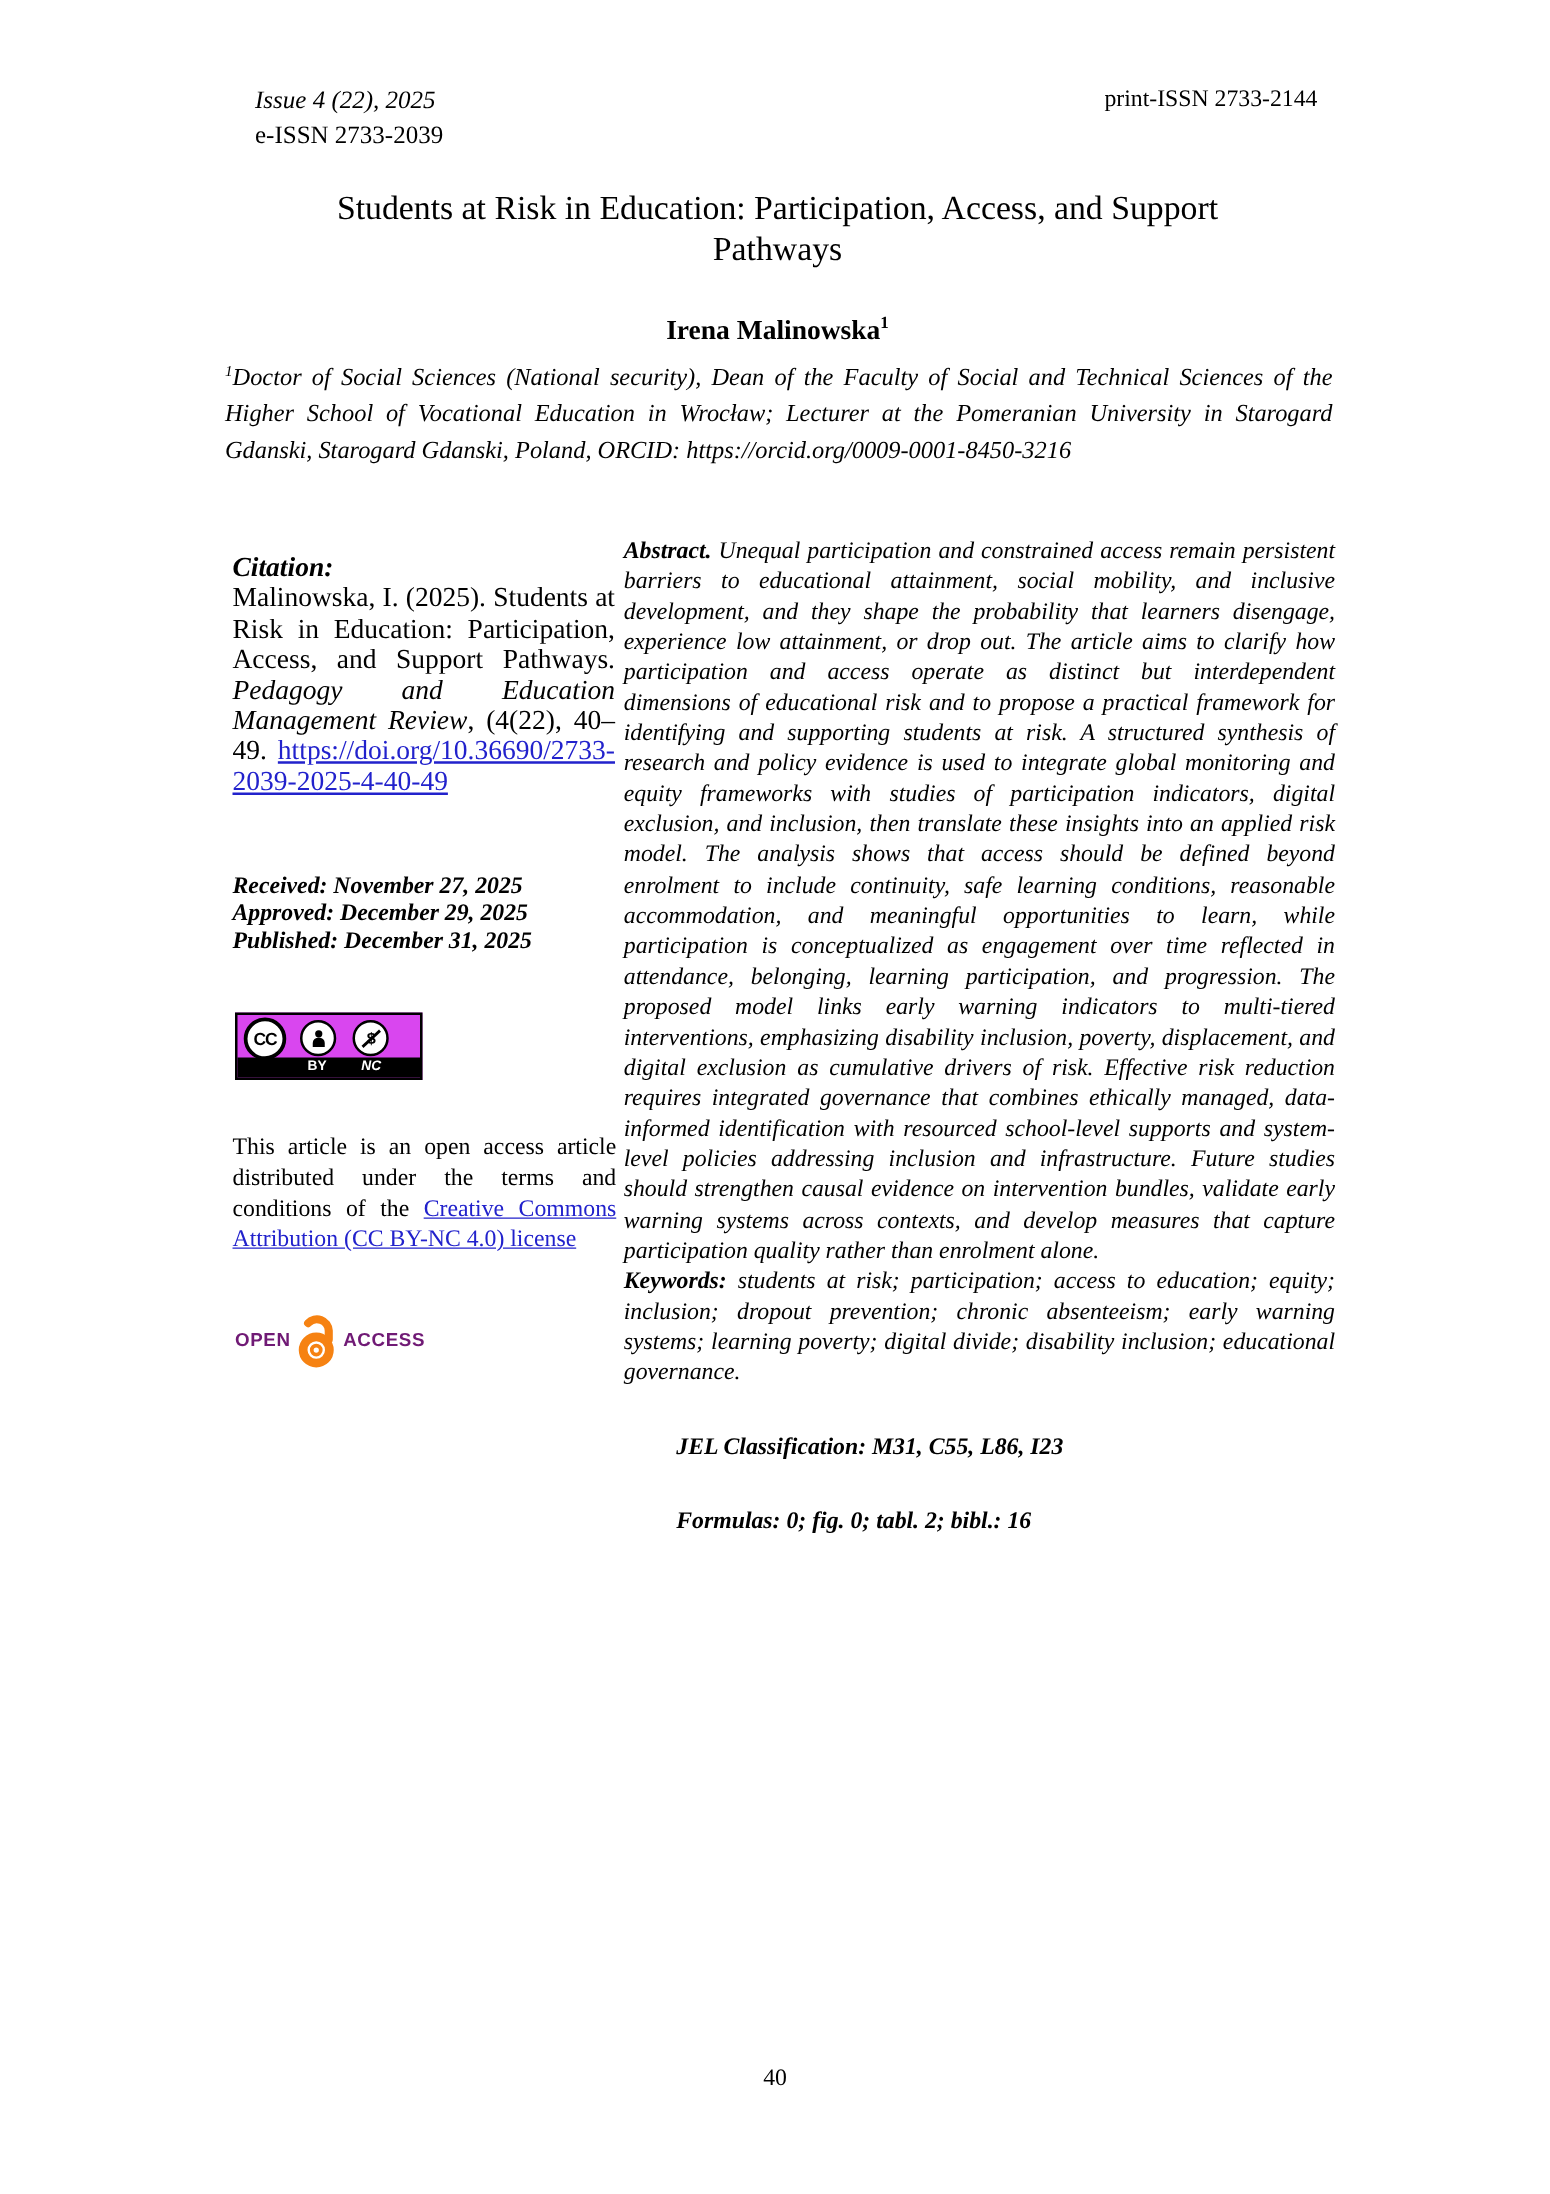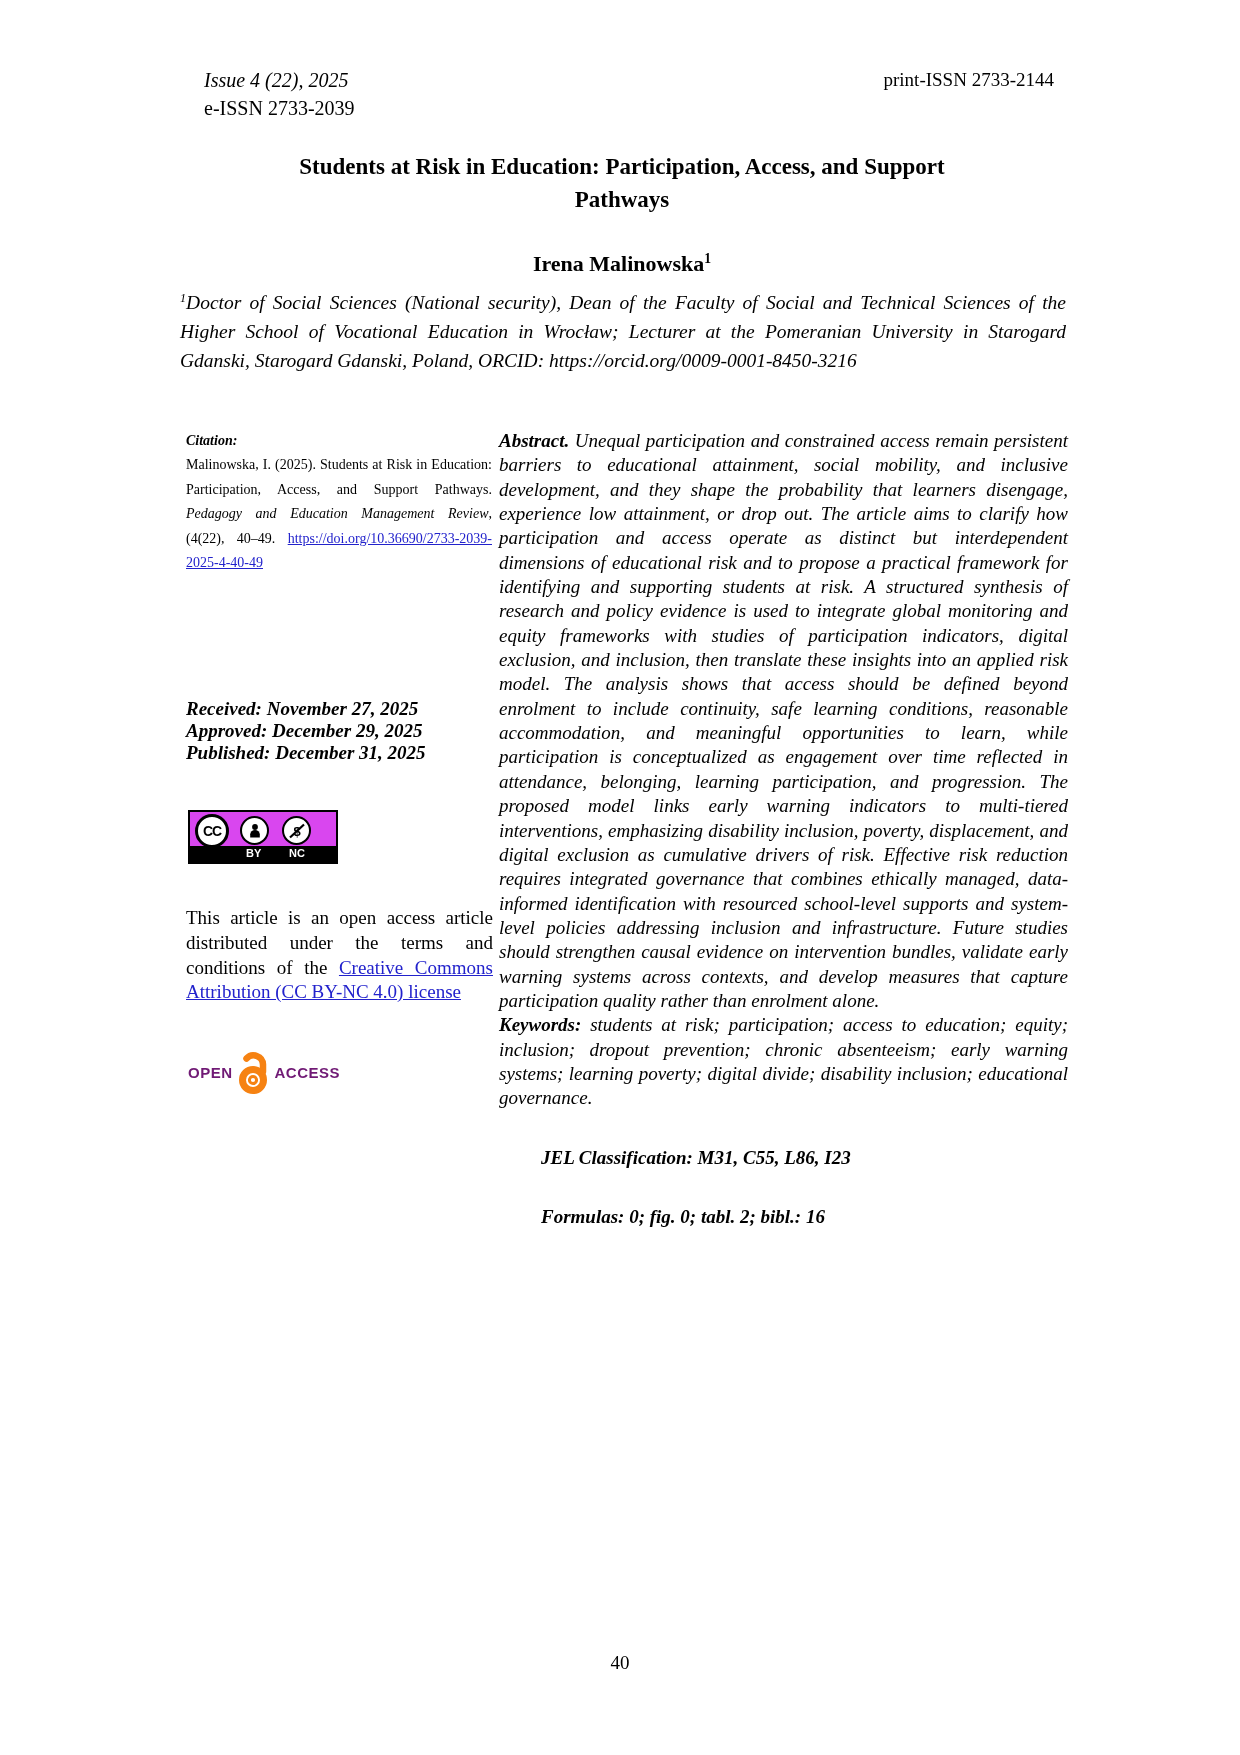--- a/index.html
+++ b/index.html
@@ -10,32 +10,32 @@
     font-family:"Liberation Serif","DejaVu Serif",serif;
   }
   .abs { position:absolute; }
   .it { font-style:italic; }
   .bd { font-weight:bold; }
   a.lnk { color:#2222CC; text-decoration:underline; cursor:pointer; }
 
   .hdr-left { left:204px; top:66px; font-size:20px; line-height:28px; }
   .hdr-right { right:186px; top:66px; font-size:19px; line-height:28px; text-align:right; }
 
-  .title { left:180px; top:150px; width:884px; text-align:center; font-size:23px; font-weight:bold; line-height:33px; }
+  .title { left:180px; top:150px; width:884px; text-align:center; font-size:27px; font-weight:normal; line-height:33px; }
   .author { left:180px; top:251px; width:884px; text-align:center; font-size:22px; font-weight:bold; }
   .affil { left:180px; top:288px; width:886px; font-size:19.5px; font-style:italic; line-height:29.2px; text-align:justify; }
   sup { font-size:0.62em; vertical-align:super; line-height:0; }
 
-  .citation { left:186px; top:429px; width:306px; font-size:14px; line-height:24.4px; text-align:justify; }
+  .citation { left:186px; top:442px; width:306px; font-size:22px; line-height:24.4px; text-align:justify; }
   .dates { left:186px; top:698px; width:320px; font-size:19px; font-weight:bold; font-style:italic; line-height:22px; }
 
   .cc-badge { left:188px; top:810px; width:150px; height:54px; background:#d946ef; border:2px solid #000; }
   .cc-strip { position:absolute; left:0; bottom:0; width:100%; height:16px; background:#000; }
   .cc-strip span { position:absolute; color:#fff; font-family:"Liberation Sans",sans-serif; font-weight:bold; font-size:11px; top:1px; }
-  .cc-strip .by-l { left:56px; } .cc-strip .nc-l { left:99px; }
+  .cc-strip .by-l { left:56px; } .cc-strip .nc-l { left:99px;font-style:italic; }
   .circ { position:absolute; background:#fff; border-radius:50%; border:3px solid #000; display:flex; align-items:center; justify-content:center; }
   .cc-c { left:5px; top:2px; width:34px; height:34px; font-family:"Liberation Sans",sans-serif; font-weight:bold; font-size:14px; letter-spacing:-1px; }
   .by-c { left:50px; top:4px; width:29px; height:29px; border-width:2.5px; }
   .nc-c { left:92px; top:4px; width:29px; height:29px; border-width:2.5px; }
 
   .oa-text { left:186px; top:906px; width:307px; font-size:19px; line-height:24.8px; text-align:justify; }
   .oa-logo { left:188px; top:1048px; display:flex; align-items:center; height:48px; }
   .oa-word { font-family:"Liberation Sans",sans-serif; font-weight:bold; font-size:15px; letter-spacing:0.5px; color:#701a75; }
 
   .rightcol { left:499px; top:429px; width:569px; font-size:19px; line-height:24.35px; }

